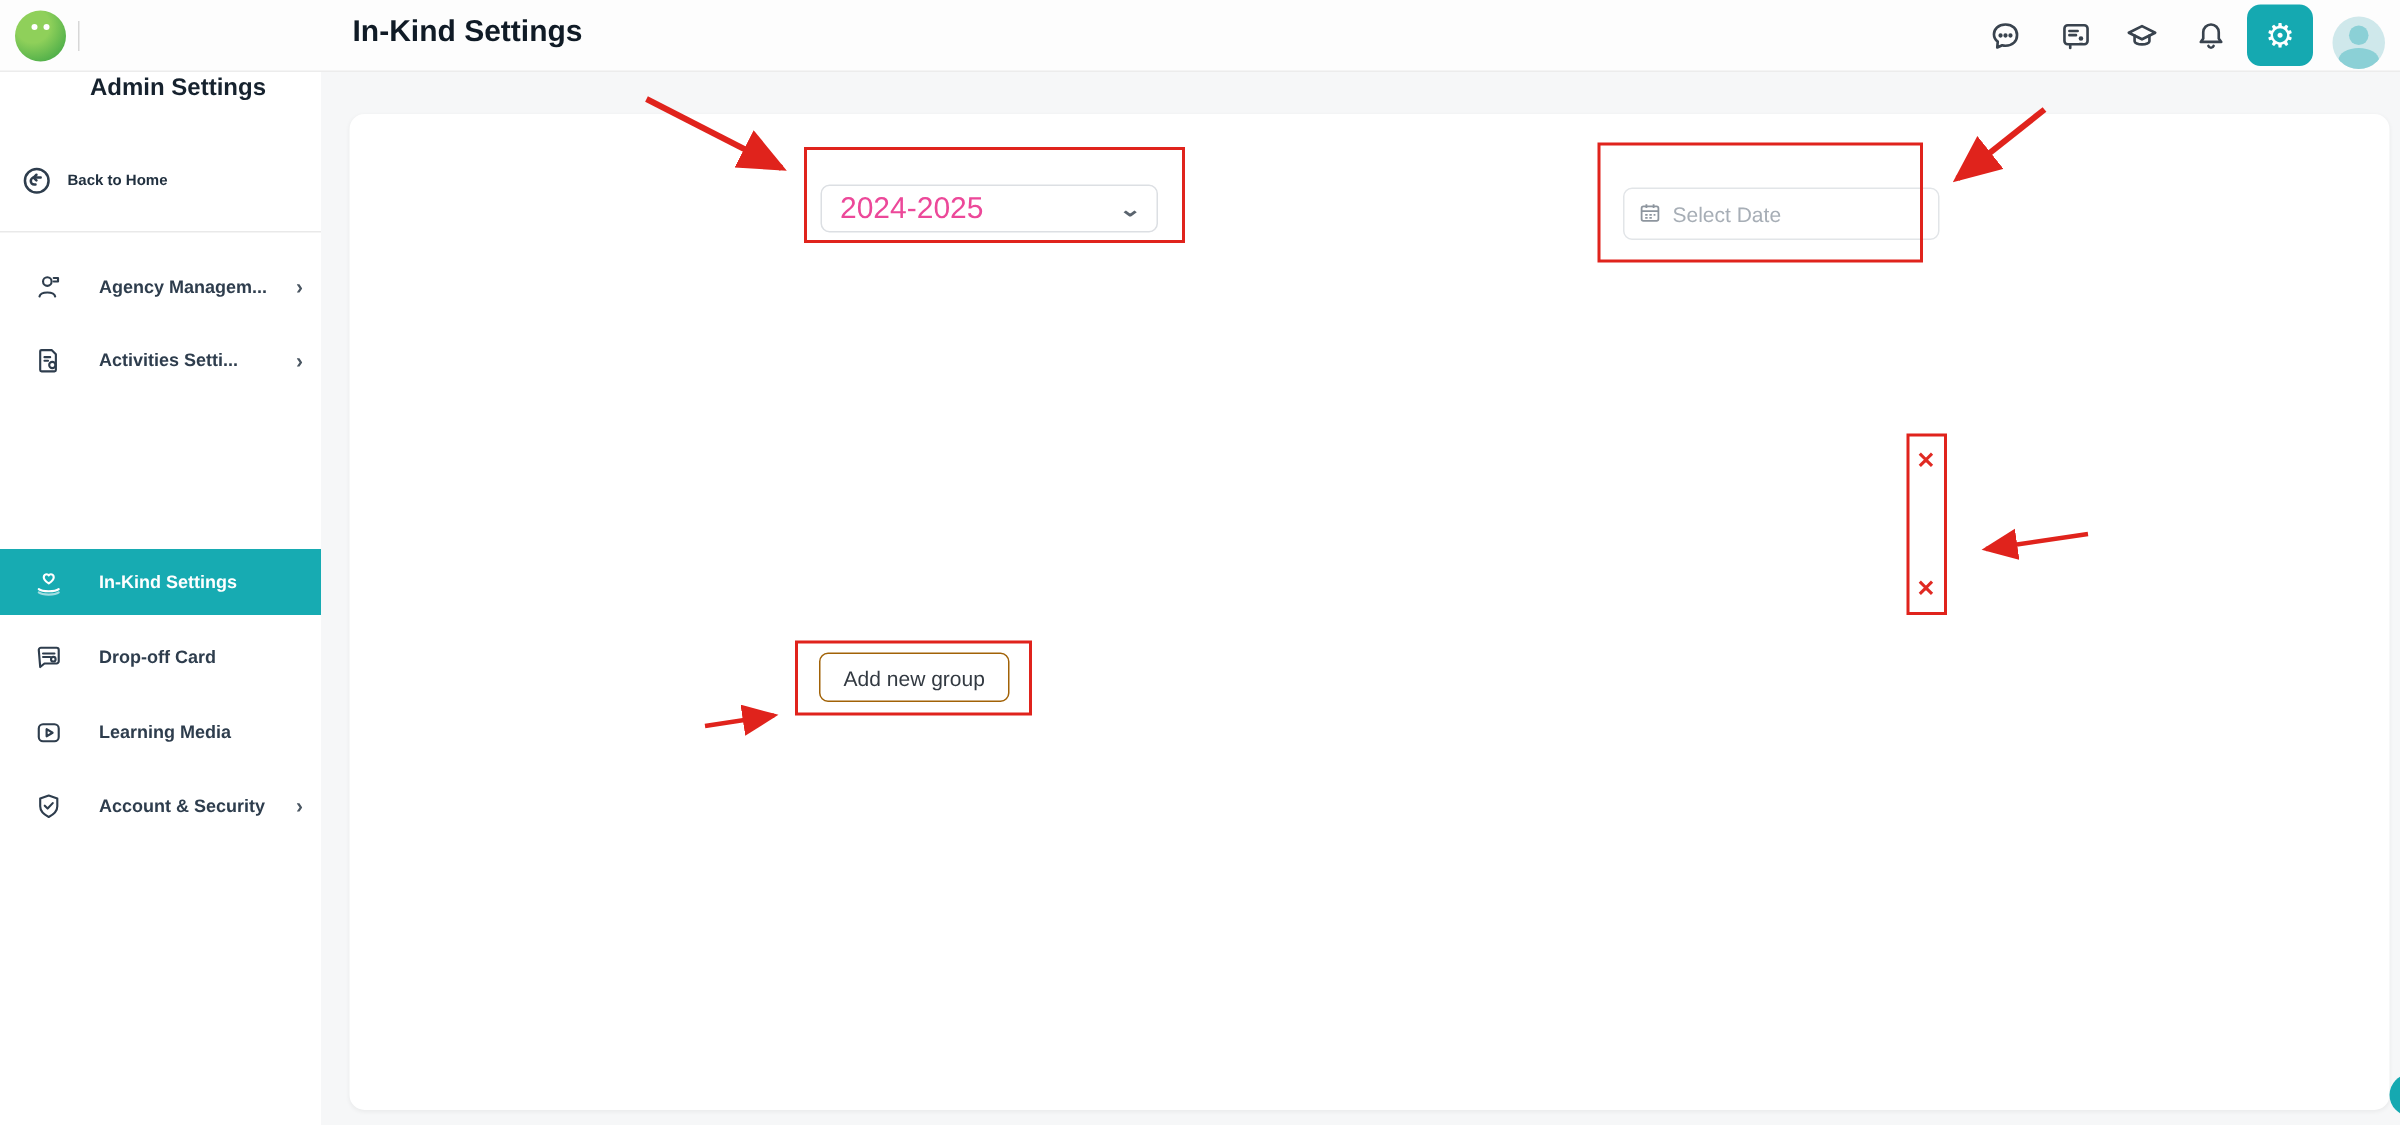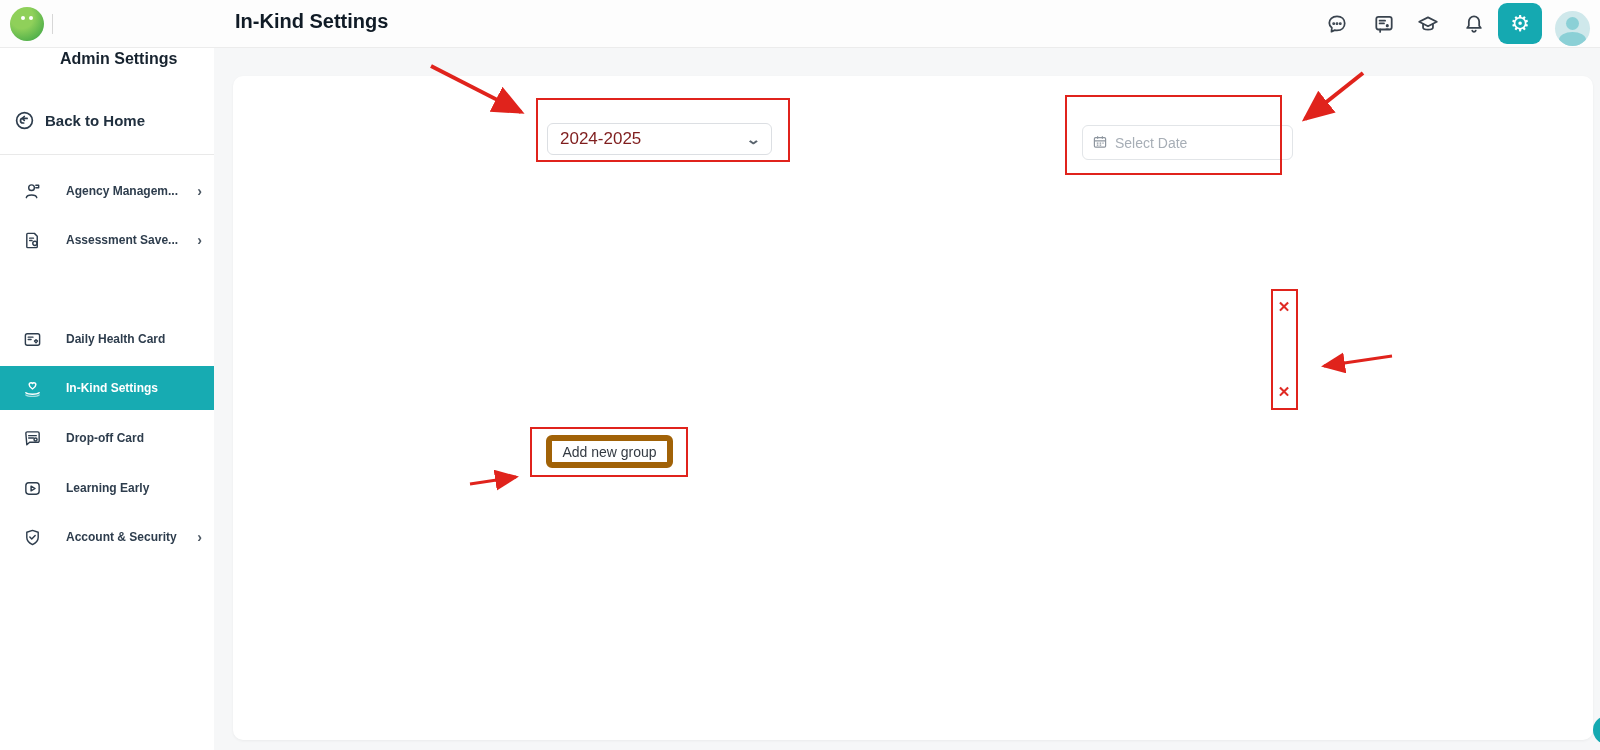--- a/index.html
+++ b/index.html
@@ -20,39 +20,39 @@
   .gear-btn { position:absolute; left:1498px; top:3px; width:44px; height:41px; border-radius:9px; background:#15A9B1; border:none;
               color:#fff; font-size:22px; line-height:41px; text-align:center; cursor:pointer; }
   .avatar { position:absolute; left:1555px; top:11px; width:35px; height:35px; border-radius:50%; background:#cfe8eb; overflow:hidden; cursor:pointer; }
   .avatar .head { position:absolute; left:11px; top:6px; width:13px; height:13px; border-radius:50%; background:#8bd0d6; }
   .avatar .body { position:absolute; left:4px; top:21px; width:27px; height:16px; border-radius:50%; background:#8bd0d6; }
 
   
   .sidebar { position:absolute; left:0; top:48px; width:214px; height:702px; background:#ffffff; z-index:4; }
   .back-home { position:absolute; left:14px; top:62px; display:flex; align-items:center; gap:10px; cursor:pointer; }
   .back-home svg { width:21px; height:21px; stroke:#2e3d4d; fill:none; stroke-width:1.6; stroke-linecap:round; stroke-linejoin:round; }
-  .back-home span { font-size:15px; font-weight:bold; color:#21303f; }
+  .back-home span { font-size:10px; font-weight:bold; color:#21303f; }
   .side-divider { position:absolute; left:0; top:106px; width:214px; border-top:1px solid #e9e9e9; }
   .side-item { position:absolute; left:0; width:214px; height:44px; display:flex; align-items:center; cursor:pointer; }
   .side-item .ic { width:20px; height:20px; margin-left:22px; display:flex; align-items:center; justify-content:center; }
   .side-item .ic svg { width:19px; height:19px; stroke:#2e3d4d; fill:none; stroke-width:1.5; stroke-linecap:round; stroke-linejoin:round; }
   .side-item .lbl { margin-left:24px; font-size:12px; font-weight:bold; color:#2e3d4d; }
   .side-item .chev { position:absolute; right:12px; font-size:14px; font-weight:bold; color:#4a5662; }
   .side-item.active { background:#17ABB2; }
   .side-item.active .lbl { color:#ffffff; }
   .side-item.active .ic svg { stroke:#ffffff; }
 
   
   .card { position:absolute; left:233px; top:76px; width:1360px; height:664px; background:#ffffff; border-radius:10px;
           box-shadow:0 1px 3px rgba(0,0,0,0.05); z-index:1; }
 
   .field-label { position:absolute; font-size:15px; font-weight:bold; color:#16222e; }
   .ay-select { position:absolute; left:547px; top:123px; width:225px; height:32px; border:1px solid #dcdfe3; border-radius:6px;
                background:#fff; display:flex; align-items:center; padding:0 12px; cursor:pointer; z-index:2; }
-  .ay-select .val { font-size:17px; color:#7f1d1d; }
+  .ay-select .val { font-size:20px; color:#ec4899; }
   .ay-select .sc { margin-left:auto; color:#5a646e; font-size:13px; font-weight:bold; transform:scaleX(1.4); }
 
   .date-input-wrap { position:absolute; left:1082px; top:125px; width:211px; height:35px; z-index:2; }
   .date-input-wrap svg { position:absolute; left:10px; top:9px; width:16px; height:16px; stroke:#8d959e; fill:none; stroke-width:1.5; }
   .date-input { width:100%; height:100%; border:1px solid #e2e5e8; border-radius:6px; padding:0 10px 0 32px;
                 font-size:14px; color:#333a42; font-family:"Liberation Sans", sans-serif; background:#fff; }
   .date-input::placeholder { color:#a7aeb6; }
 
   .section-title { position:absolute; left:536px; top:179px; width:730px; text-align:center; font-size:20px; font-weight:bold; color:#15202b; }
   .section-note { position:absolute; left:516px; top:210px; width:770px; text-align:center; font-size:13.5px; color:#4f5a64; }
@@ -60,21 +60,21 @@
                         font-size:10px; text-align:center; margin-right:2px; font-style:normal; }
 
   .group-label { position:absolute; left:536px; font-size:14.5px; font-weight:bold; color:#16222e; }
   .group-input-wrap { position:absolute; left:536px; width:730px; height:33px; }
   .group-input { width:100%; height:100%; border:1px solid #dfe2e6; border-radius:6px; padding:0 52px 0 14px;
                  font-size:14px; color:#333a42; font-family:"Liberation Sans", sans-serif; background:#fff; }
   .group-counter { position:absolute; right:10px; top:9px; font-size:13px; color:#b7bdc4; }
   .delete-x { position:absolute; left:1274px; width:20px; height:20px; color:#e02a23; font-size:15px; font-weight:bold;
               display:flex; align-items:center; justify-content:center; cursor:pointer; background:none; border:none; z-index:2; }
 
-  .add-group-btn { position:absolute; left:546px; top:435px; width:127px; height:33px; background:#fff; border:6px solid #a16207;
+  .add-group-btn { position:absolute; left:546px; top:435px; width:127px; height:33px; background:#fff; border:1px solid #a16207;
                    border-radius:6px; font-size:14px; color:#333a42; font-family:"Liberation Sans", sans-serif; cursor:pointer; z-index:2; }
 
   .back-btn { position:absolute; left:263px; top:701px; width:58px; height:31px; background:#fff; border:1px solid #d9dce0;
               border-radius:6px; font-size:14px; color:#333a42; font-family:"Liberation Sans", sans-serif; cursor:pointer; }
   .save-btn { position:absolute; left:1372px; top:700px; width:118px; height:31px; background:#fff; border:1px solid #1AA7AE;
               border-radius:6px; font-size:14px; font-weight:bold; color:#1AA7AE; font-family:"Liberation Sans", sans-serif; cursor:pointer; }
   .next-btn { position:absolute; left:1505px; top:700px; width:53px; height:31px; background:#8FD9DD; border:none;
               border-radius:6px; font-size:14px; font-weight:bold; color:#ffffff; font-family:"Liberation Sans", sans-serif; cursor:pointer; }
 
   .chat-fab { position:absolute; left:1593px; top:716px; width:28px; height:28px; border-radius:50%; background:#15A9B1; z-index:6; cursor:pointer; }
@@ -158,32 +158,22 @@
     <span class="chev">›</span>
   </div>
   <div class="side-item" style="top:170px">
     <span class="ic">
         <svg viewBox="0 0 20 20">
           <path d="M5 2.5h7l3 3v11a1 1 0 0 1-1 1H5a1 1 0 0 1-1-1v-13a1 1 0 0 1 1-1z"></path>
           <path d="M7 7.5h4M7 10h2.5"></path>
           <circle cx="12.5" cy="13" r="2.2"></circle>
         </svg>
       </span>
-    <span class="lbl">Assessment Save...</span>
+    <span class="lbl">Activities Setti...</span>
     <span class="chev">›</span>
-  </div>
-  <div class="side-item" style="top:269px">
-    <span class="ic">
-        <svg viewBox="0 0 20 20">
-          <rect x="2.5" y="4" width="15" height="12" rx="2"></rect>
-          <path d="M5.5 7.5h5M5.5 10h3"></path>
-          <path d="M13.7 10.2l-1.6 1.5 1.6 1.6 1.6-1.6z"></path>
-        </svg>
-      </span>
-    <span class="lbl">Daily Health Card</span>
   </div>
   <div class="side-item active" style="top:318px">
     <span class="ic">
         <svg viewBox="0 0 20 20">
           <path d="M10 10.5S6.5 8.2 6.5 6.1C6.5 4.9 7.5 4 8.6 4c.6 0 1.1.3 1.4.8.3-.5.8-.8 1.4-.8 1.1 0 2.1.9 2.1 2.1 0 2.1-3.5 4.4-3.5 4.4z"></path>
           <path d="M3 14.5c2.5 2 11.5 2 14 0"></path>
           <path d="M3 16.8c2.5 2 11.5 2 14 0" opacity=".6"></path>
         </svg>
       </span>
     <span class="lbl">In-Kind Settings</span>
@@ -198,21 +188,21 @@
       </span>
     <span class="lbl">Drop-off Card</span>
   </div>
   <div class="side-item" style="top:418px">
     <span class="ic">
         <svg viewBox="0 0 20 20">
           <rect x="3" y="4" width="14" height="12" rx="3"></rect>
           <path d="M8.5 7.5v5l4.2-2.5z"></path>
         </svg>
       </span>
-    <span class="lbl">Learning Early</span>
+    <span class="lbl">Learning Media</span>
   </div>
   <div class="side-item" style="top:467px">
     <span class="ic">
         <svg viewBox="0 0 20 20">
           <path d="M10 2.5l6 2v5.5c0 3.8-2.8 5.9-6 7.5-3.2-1.6-6-3.7-6-7.5V4.5z"></path>
           <path d="M7.2 9.6l2 2 3.6-3.8"></path>
         </svg>
       </span>
     <span class="lbl">Account &amp; Security</span>
     <span class="chev">›</span>

